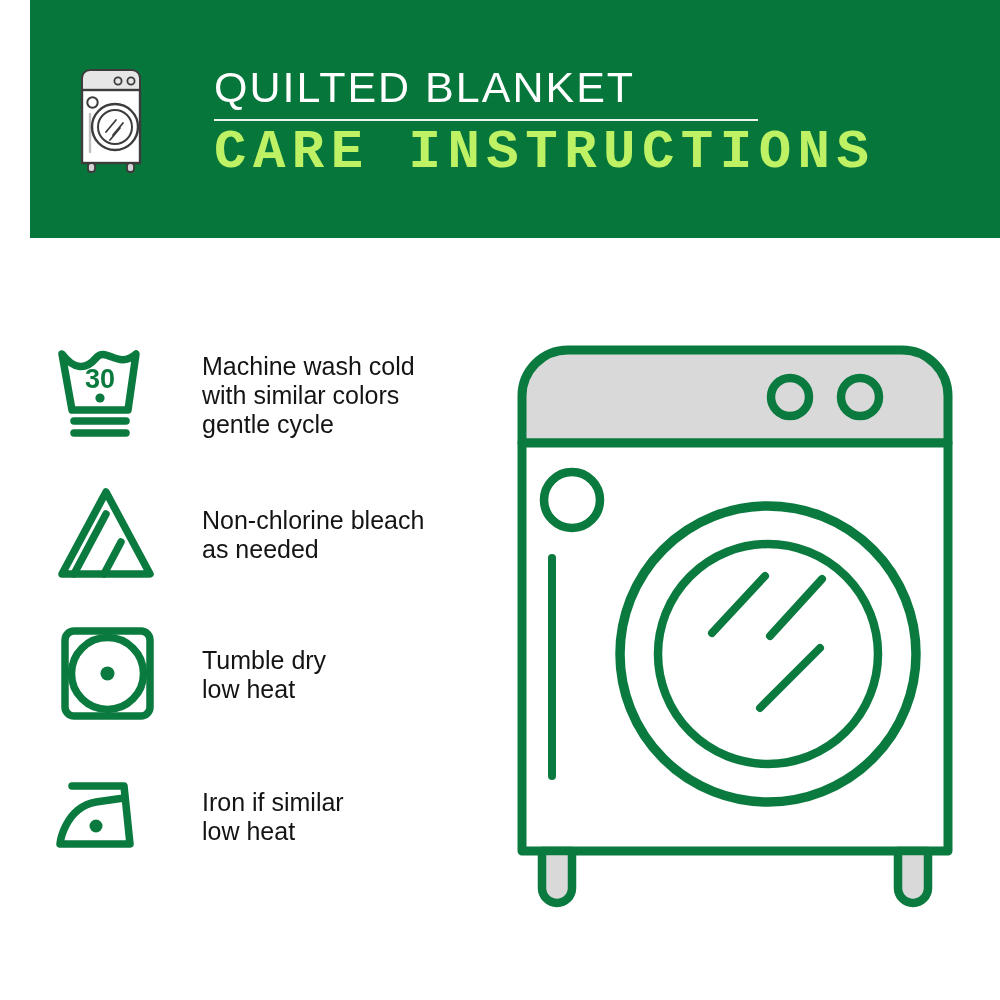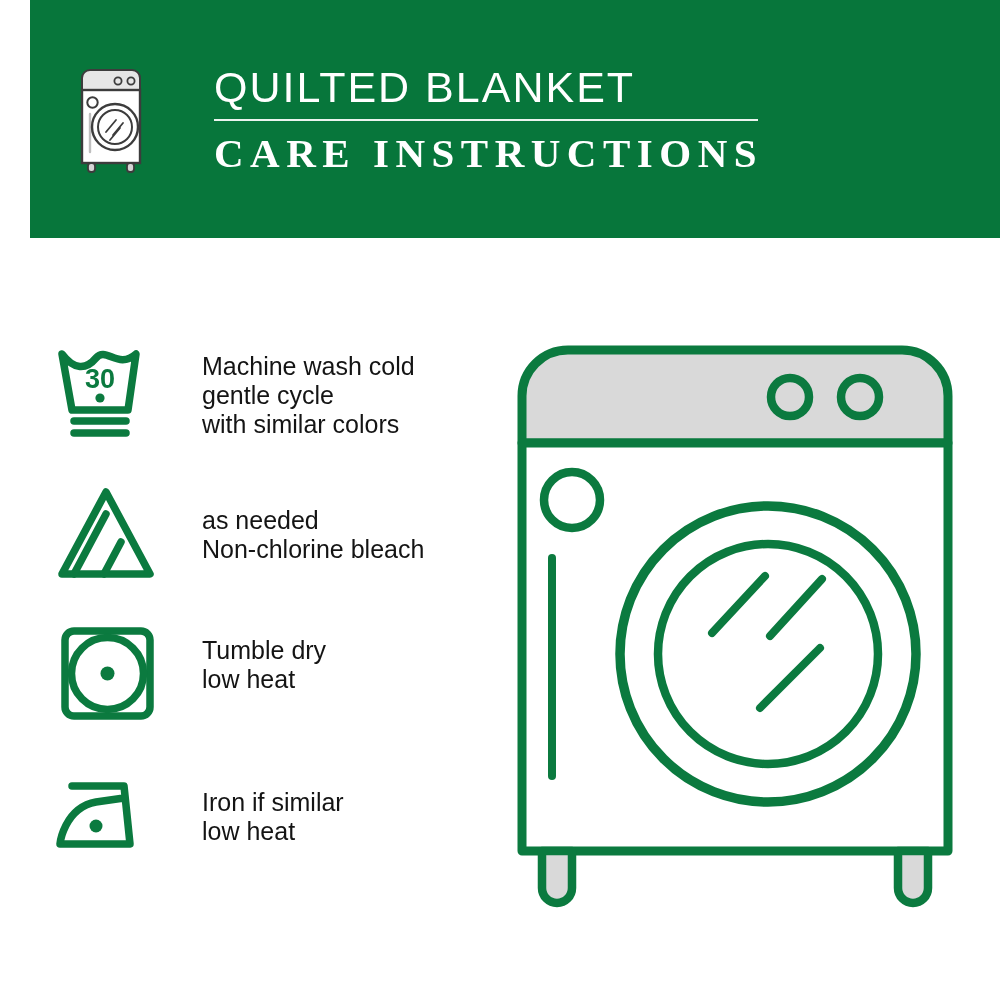--- a/index.html
+++ b/index.html
@@ -58,27 +58,27 @@
     font-family: "Liberation Sans", sans-serif;
   }
   #title-divider {
     height: 2px;
     background: #ffffff;
     opacity: 0.92;
     margin: 7px 0 6px 0;
     width: 544px;
   }
   #title-sub {
-    color: #ffffff;
-    font-size: 41px;
+    color: #bef264;
+    font-size: 54px;
     font-weight: 700;
     letter-spacing: 6.5px;
     line-height: 52px;
     white-space: nowrap;
-    font-family: Liberation Serif, serif;
+    font-family: Liberation Mono, monospace;
   }
 
   
   #care-list {
     position: absolute;
     left: 44px;
     top: 336px;
     width: 440px;
   }
   .care-row {
@@ -101,21 +101,21 @@
     font-size: 25px;
     line-height: 29px;
     font-weight: 400;
     font-family: "Liberation Sans", sans-serif;
   }
   .care-text-line { display: block; white-space: nowrap; }
 
   
   #row-wash .care-text  { top: 16px; }
   #row-bleach .care-text { top: 30px; }
-  #row-dry .care-text   { top: 20px; }
+  #row-dry .care-text   { top: 30px; }
   #row-iron .care-text  { top: 32px; }
 
   #row-bleach .care-symbol { left: 10px; top: 4px; }
   #row-dry .care-symbol    { left: 12px; top: 4px; }
   #row-iron .care-symbol   { left: 8px;  top: 14px; }
 
   
   #machine-illustration {
     position: absolute;
     left: 500px;
@@ -175,38 +175,38 @@
 
             <line x1="22" y1="85" x2="74" y2="85"></line>
             <line x1="22" y1="97" x2="74" y2="97"></line>
           </g>
           <text x="48" y="52" text-anchor="middle" font-family="Liberation Sans, sans-serif" font-size="27" font-weight="700" fill="#0B7A3F">30</text>
           <circle cx="48" cy="62" r="4.6" fill="#0B7A3F"></circle>
         </svg>
       </div>
       <div class="care-text">
         <span class="care-text-line">Machine wash cold</span>
+        <span class="care-text-line">with similar colors</span>
         <span class="care-text-line">gentle cycle</span>
-        <span class="care-text-line">with similar colors</span>
       </div>
     </div>
 
     <div class="care-row" id="row-bleach">
       <div class="care-symbol">
         <svg viewBox="0 0 110 110" width="110" height="110" xmlns="http://www.w3.org/2000/svg">
           <g fill="none" stroke="#0B7A3F" stroke-width="7.5" stroke-linecap="round" stroke-linejoin="round">
             <path d="M52 12 L 96 94 L 8 94 Z"></path>
             <line x1="52" y1="34" x2="20" y2="94"></line>
             <line x1="67" y1="62" x2="50" y2="94"></line>
           </g>
         </svg>
       </div>
       <div class="care-text">
+        <span class="care-text-line">Non-chlorine bleach</span>
         <span class="care-text-line">as needed</span>
-        <span class="care-text-line">Non-chlorine bleach</span>
       </div>
     </div>
 
     <div class="care-row" id="row-dry">
       <div class="care-symbol">
         <svg viewBox="0 0 110 110" width="110" height="110" xmlns="http://www.w3.org/2000/svg">
           <g fill="none" stroke="#0B7A3F" stroke-width="7.5" stroke-linejoin="round">
             <rect x="9" y="11" width="85" height="85" rx="9"></rect>
             <circle cx="51.5" cy="53.5" r="36"></circle>
           </g>

